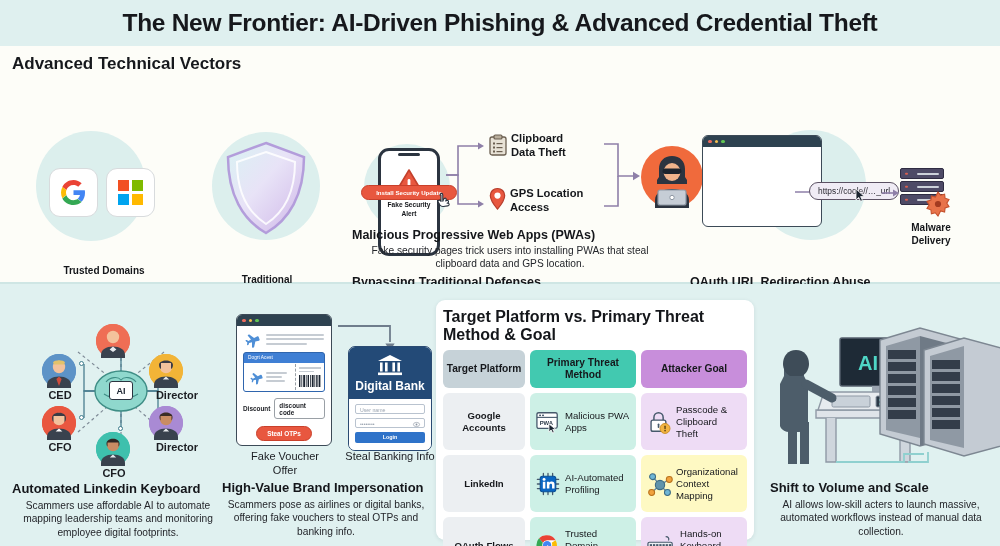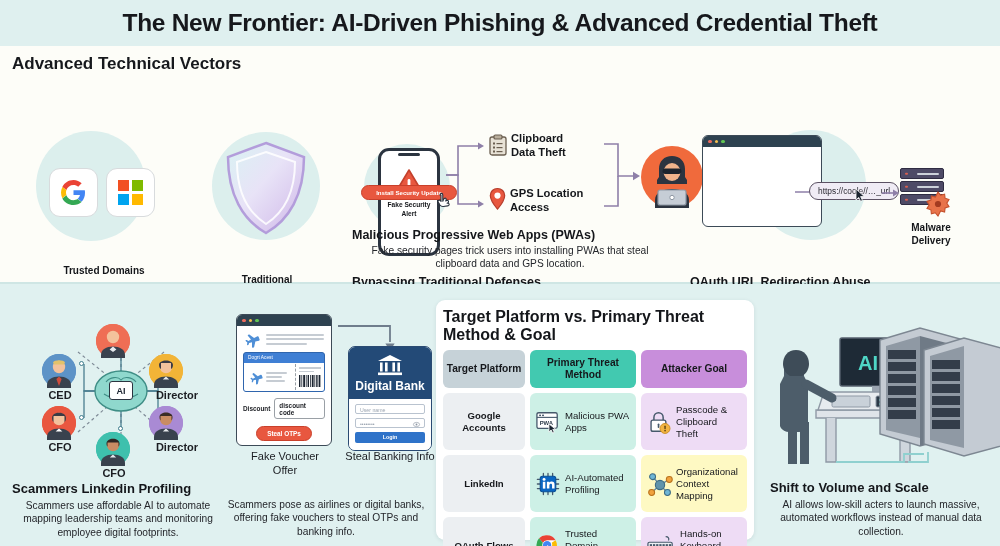--- a/index.html
+++ b/index.html
@@ -477,21 +477,21 @@
           <path d="M17 22.6l-3.2 2.8h6.4z" fill="#e7eaee"></path>
         </svg>
     </div>
 
     <div class="lbl-plain abs" style="left:30px;top:105px;width:60px;font-weight:700;">CED</div>
     <div class="lbl-plain abs" style="left:142px;top:105px;width:70px;font-weight:700;">Director</div>
     <div class="lbl-plain abs" style="left:30px;top:157px;width:60px;font-weight:700;">CFO</div>
     <div class="lbl-plain abs" style="left:142px;top:157px;width:70px;font-weight:700;">Director</div>
     <div class="lbl-plain abs" style="left:86px;top:183px;width:56px;font-weight:700;">CFO</div>
 
-    <div class="cap-title abs" style="left:12px;top:197px;width:212px;font-size:13px;">Scammers Linkedin Profiling</div>
+    <div class="cap-title abs" style="left:12px;top:197px;width:212px;font-size:13px;">Automated Linkedin Keyboard</div>
     <div class="cap-body abs" style="left:12px;top:215px;width:212px;">Scammers use affordable AI to automate mapping leadership teams and monitoring employee digital footprints.</div>
 
     <div class="abs brw" style="left:236px;top:30px;width:96px;height:132px;">
       <div class="brw-bar">
         <i style="background:#ec6a5e"></i>
         <i style="background:#f4bf4f"></i>
         <i style="background:#61c554"></i>
       </div>
       <div style="padding:6px 7px 0;display:flex;align-items:center;gap:6px;">
         <svg width="16" height="14" viewBox="0 0 18 16">
@@ -574,20 +574,21 @@
           <svg width="7" height="5" viewBox="0 0 10 7" style="position:absolute;right:4px;top:2.6px;">
             <ellipse cx="5" cy="3.5" rx="4.4" ry="3" fill="none" stroke="#8c96a3" stroke-width="0.9"></ellipse>
             <circle cx="5" cy="3.5" r="1.3" fill="#8c96a3"></circle>
           </svg>
         </div>
         <div class="bank-btn">Login</div>
       </div>
     </div>
     <div class="lbl-plain abs" style="left:330px;top:166px;width:120px;">Steal Banking Info</div>
 
+    <div class="cap-title abs" style="left:222px;top:196px;width:208px;font-size:13px;">High-Value Brand Impersonation</div>
     <div class="cap-body abs" style="left:222px;top:214px;width:208px;">Scammers pose as airlines or digital banks, offering fake vouchers to steal OTPs and banking info.</div>
 
     <div class="abs" style="left:768px;top:22px;width:224px;height:170px;">
       <svg width="224" height="170" viewBox="0 0 224 170">
 
         <path d="M48 104 h96 v8 H48z" fill="#dfe4e9" stroke="#8f99a5" stroke-width="1.4"></path>
         <path d="M58 112 v44 h10 v-44" fill="#cfd6dd" stroke="#8f99a5" stroke-width="1.4"></path>
         <path d="M132 112 v44 h10 v-44" fill="#cfd6dd" stroke="#8f99a5" stroke-width="1.4"></path>
 
         <rect x="72" y="32" width="76" height="48" rx="2" fill="#1e2a36" stroke="#55606d" stroke-width="1.4"></rect>

